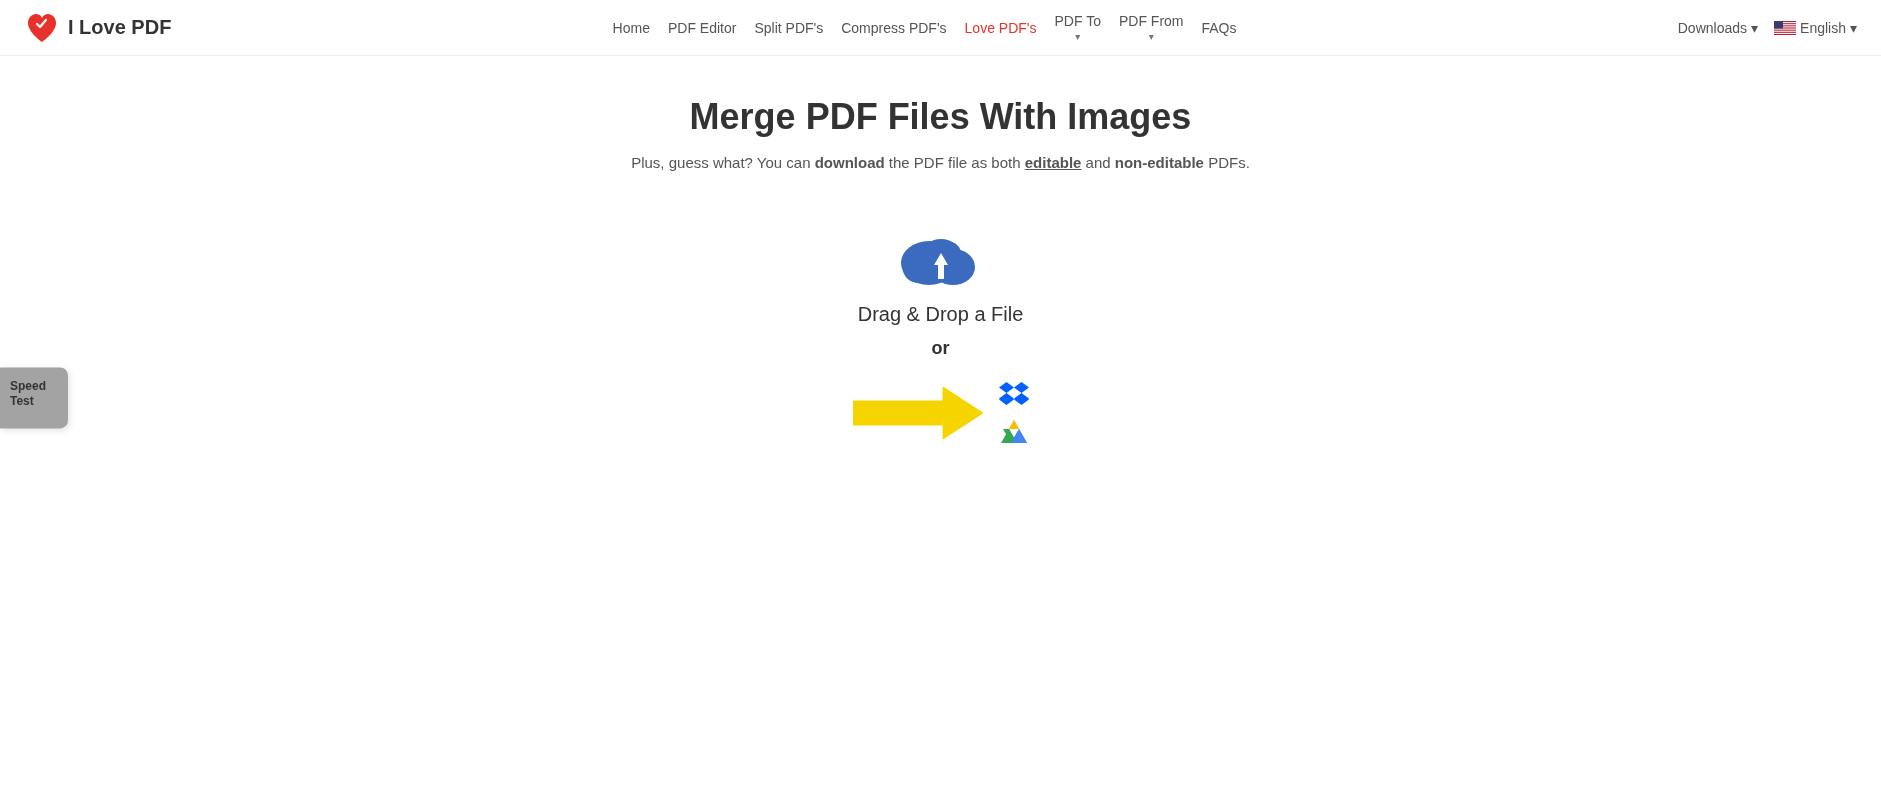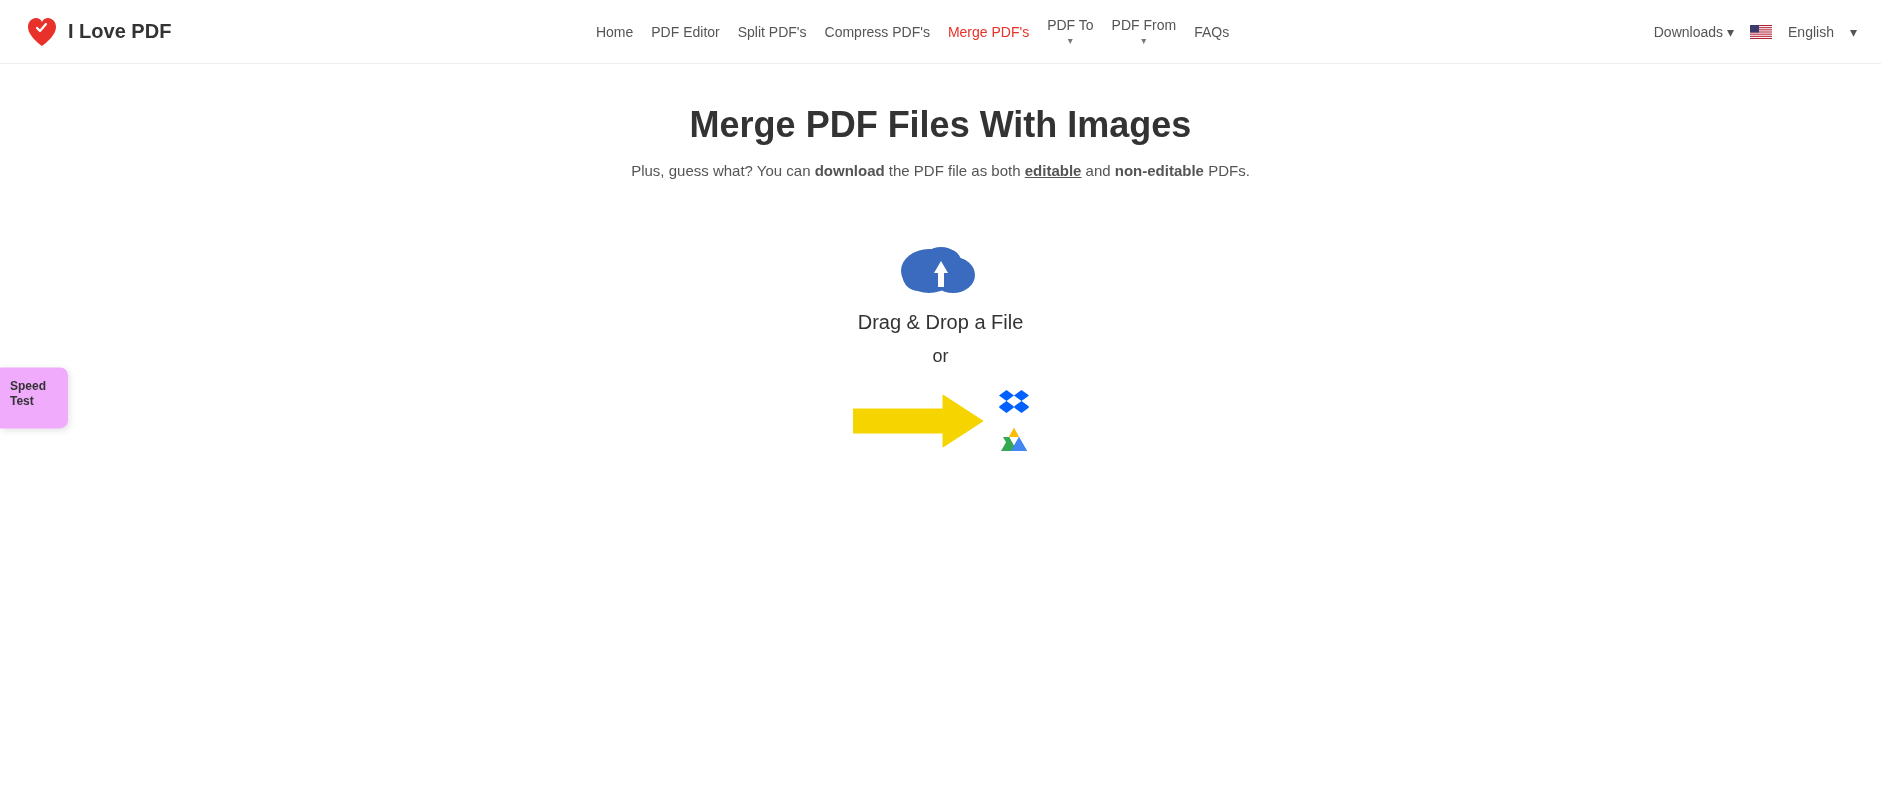--- a/index.html
+++ b/index.html
@@ -4,21 +4,21 @@
   <style>
     * { margin: 0; padding: 0; box-sizing: border-box; }
     body { font-family: Arial, sans-serif; background: #fff; color: #333; overflow-x: hidden; }
 
     
     .navbar {
       display: flex;
       align-items: center;
       justify-content: space-between;
       padding: 0 24px;
-      height: 64px;
+      height: 56px;
       border-bottom: 1px solid #eee;
       background: #fff;
     }
     .navbar-logo {
       display: flex;
       align-items: center;
       gap: 8px;
       text-decoration: none;
     }
     .logo-heart {
@@ -46,21 +46,21 @@
     .navbar-links .dropdown span.arrow { font-size: 10px; color: #777; }
     .navbar-right {
       display: flex;
       align-items: flex-end;
       gap: 16px;
     }
     .nav-downloads {
       display: flex; align-items: center; gap: 4px; font-size: 14px; color: #555; cursor: pointer;
     }
     .nav-lang {
-      display: flex; align-items: center; gap: 16px; font-size: 14px; color: #555; cursor: pointer;
+      display: flex; align-items: center; gap: 4px; font-size: 14px; color: #555; cursor: pointer;
     }
 
     
     .main-content {
       display: flex;
       flex-direction: column;
       align-items: center;
       padding: 40px 20px 60px;
       position: relative;
     }
@@ -107,20 +107,21 @@
 
     .drag-drop-text {
       font-size: 20px;
       color: #333;
       text-align: center;
     }
 
     .or-text {
       font-size: 18px;
       color: #333;
+      font-weight: bold;
     }
 
     
     .browse-row {
       display: flex;
       align-items: center;
       gap: 16px;
     }
 
     
@@ -155,21 +156,21 @@
       width: 30px;
       height: 30px;
     }
 
     
     .side-widget {
       position: fixed;
       left: 0;
       top: 50%;
       transform: translateY(-50%);
-      background: #f0abfc;
+      background: #a3a3a3;
       border-radius: 0 8px 8px 0;
       padding: 12px 10px;
       width: 68px;
       font-size: 11px;
       color: #333;
       z-index: 100;
       box-shadow: 2px 2px 6px rgba(0,0,0,0.1);
     }
     .side-widget-title {
       font-weight: bold;
@@ -194,21 +195,21 @@
       <path d="M13 14l3 3 6-7" stroke="#fff" stroke-width="2.2" fill="none" stroke-linecap="round" stroke-linejoin="round"></path>
     </svg>
     <span class="logo-text">I Love PDF</span>
   </a>
 
   <ul class="navbar-links">
     <li><a href="#">Home</a></li>
     <li><a href="#">PDF Editor</a></li>
     <li><a href="#">Split PDF's</a></li>
     <li><a href="#">Compress PDF's</a></li>
-    <li><a href="#" class="active">Merge PDF's</a></li>
+    <li><a href="#" class="active">Love PDF's</a></li>
     <li class="dropdown">
       <span>PDF To</span>
       <span class="arrow">▾</span>
     </li>
     <li class="dropdown">
       <span>PDF From</span>
       <span class="arrow">▾</span>
     </li>
     <li><a href="#">FAQs</a></li>
   </ul>

